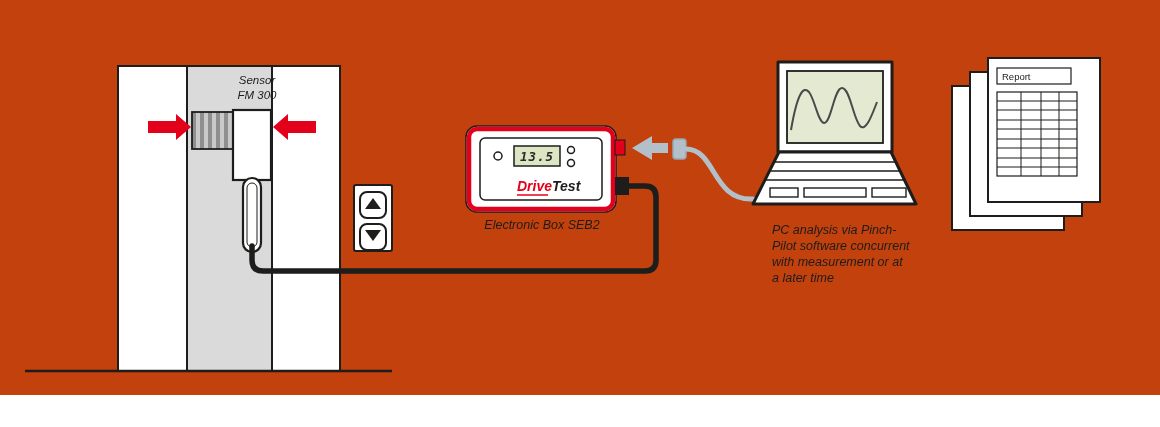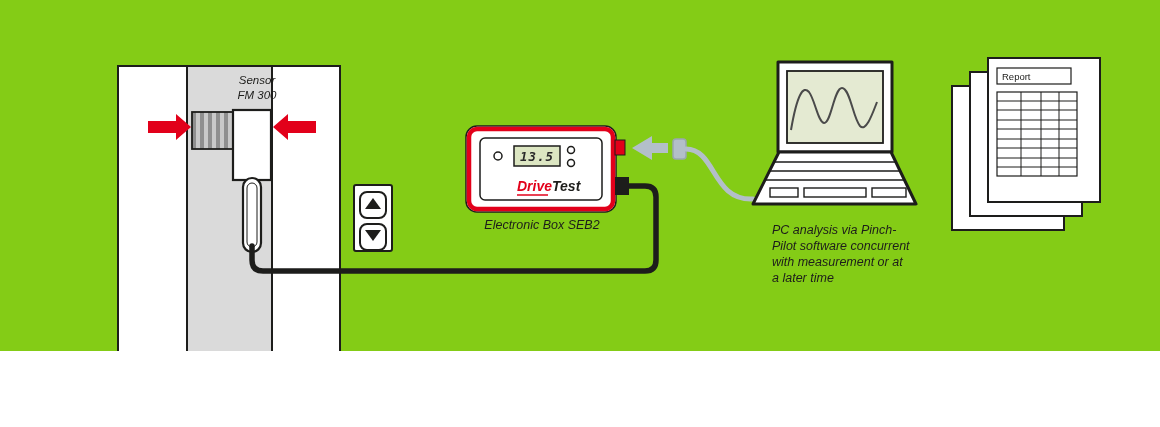--- a/index.html
+++ b/index.html
@@ -6,21 +6,21 @@
   :root{
     --color-accent_red:#e2001a;
     --color-ink:#1d1d1b;
     --color-door_gray:#dadada;
     --color-cable_gray:#b3bfc9;
     --color-screen_green:#e4ead2;
     --color-lcd_green:#dce6c2;
     --color-stripe_dark:#8f8f8f;
     --color-stripe_light:#c9c9c9;
   }
-  .stage{position:relative;width:1160px;height:351px;background:#84cc16;overflow:hidden;text-align:right;}
+  .stage{position:relative;width:1160px;height:395px;background:#c2410c;overflow:hidden;text-align:right;}
   text{font-family:"Liberation Sans", sans-serif; fill:var(--color-ink);}
   .t-italic{font-style:italic;}
   .lcd{font-family:"DejaVu Sans Mono", monospace; font-style:italic; font-weight:bold; letter-spacing:1px;}
 </style>
 </head>
 <body>
 
 <div class="stage">
 <svg width="1160" height="427" viewBox="0 0 1160 427">
   <defs>

